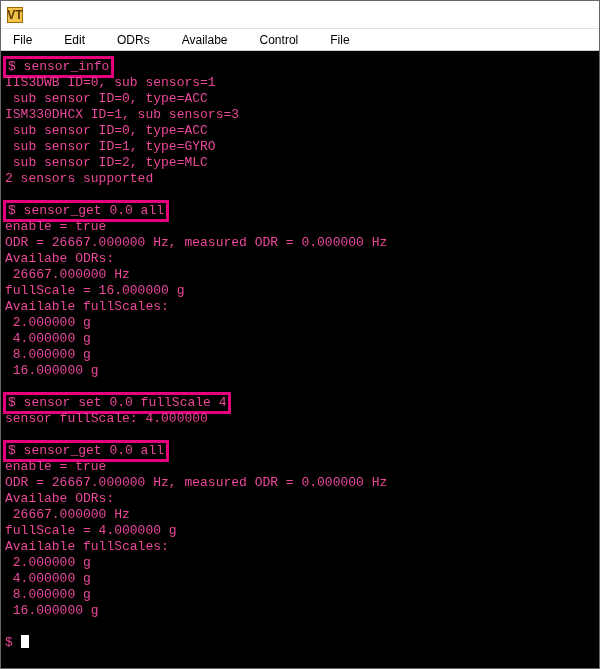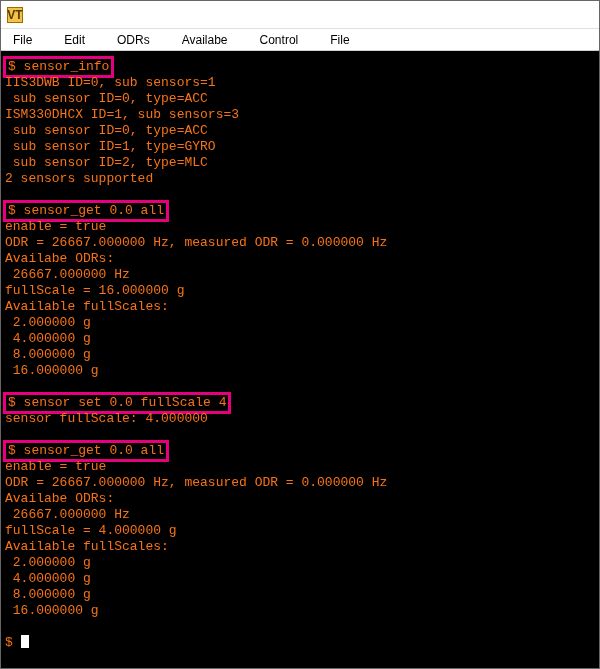--- a/index.html
+++ b/index.html
@@ -40,21 +40,21 @@
     }
     .menu-item {
       padding: 2px 8px;
       font-size: 12px;
       color: #000;
       cursor: default;
     }
     .terminal {
       flex: 1;
       background: #000;
-      color: #f97316;
+      color: #ec4899;
       font-family: "Courier New", monospace;
       font-size: 13px;
       line-height: 16px;
       padding: 6px 4px;
       white-space: pre;
       overflow: hidden;
       border-top: 2px solid #000;
     }
     .hl {
       display: inline-block;

